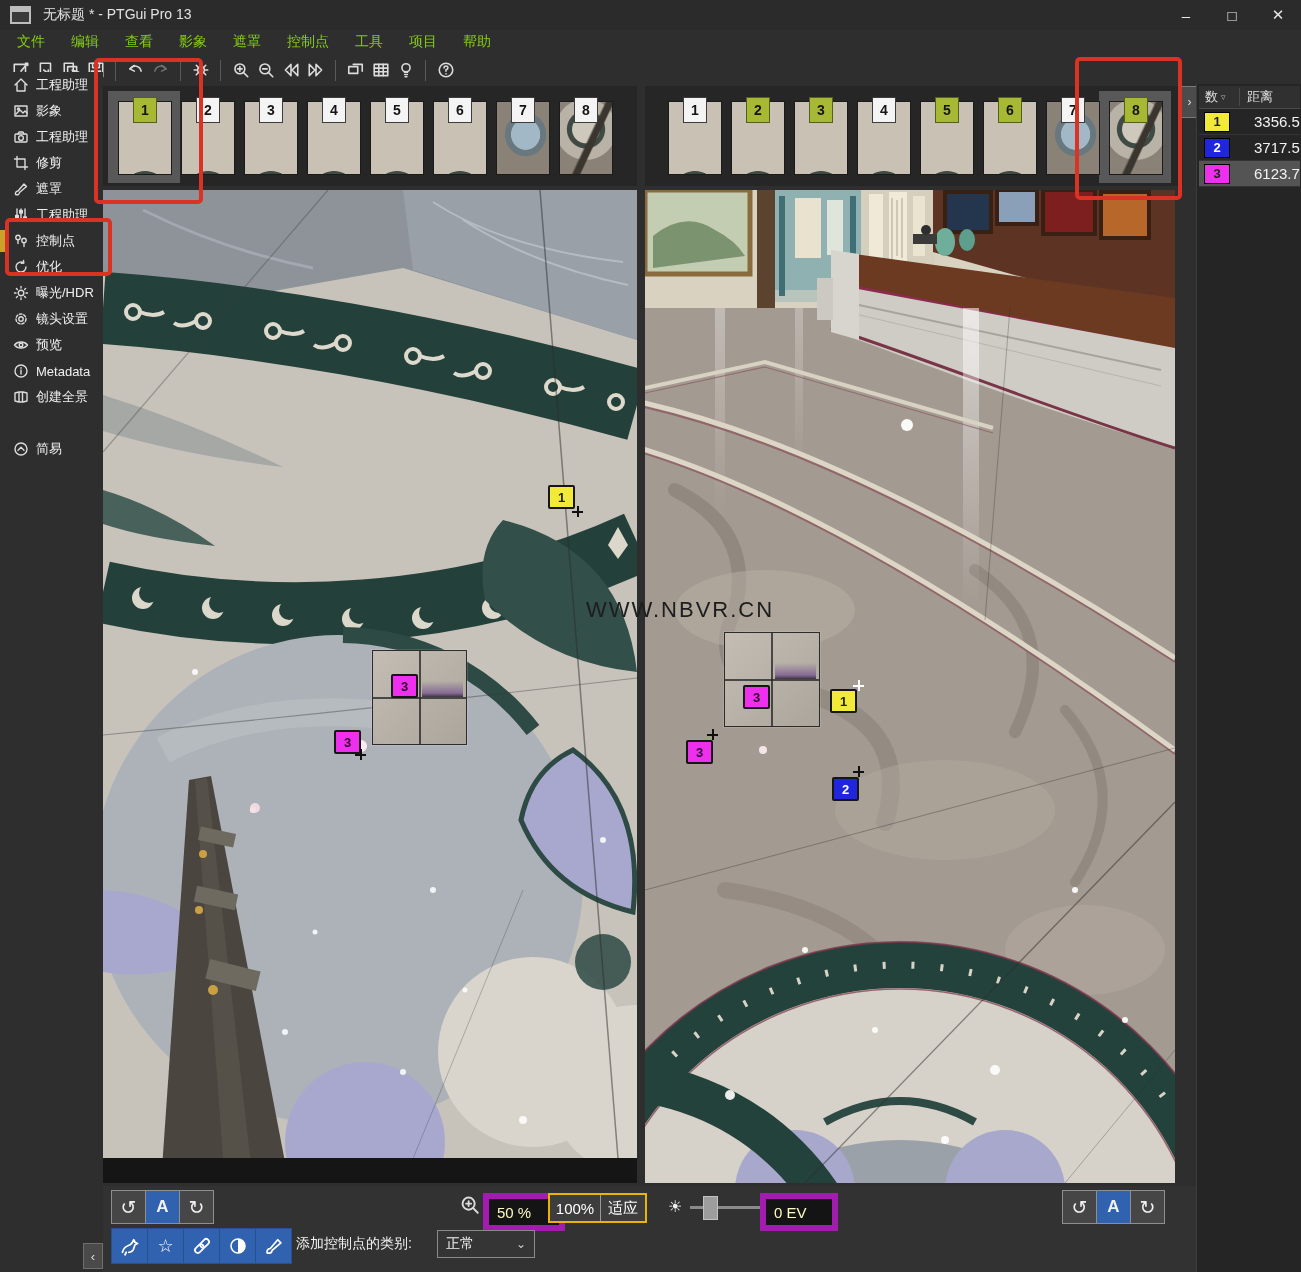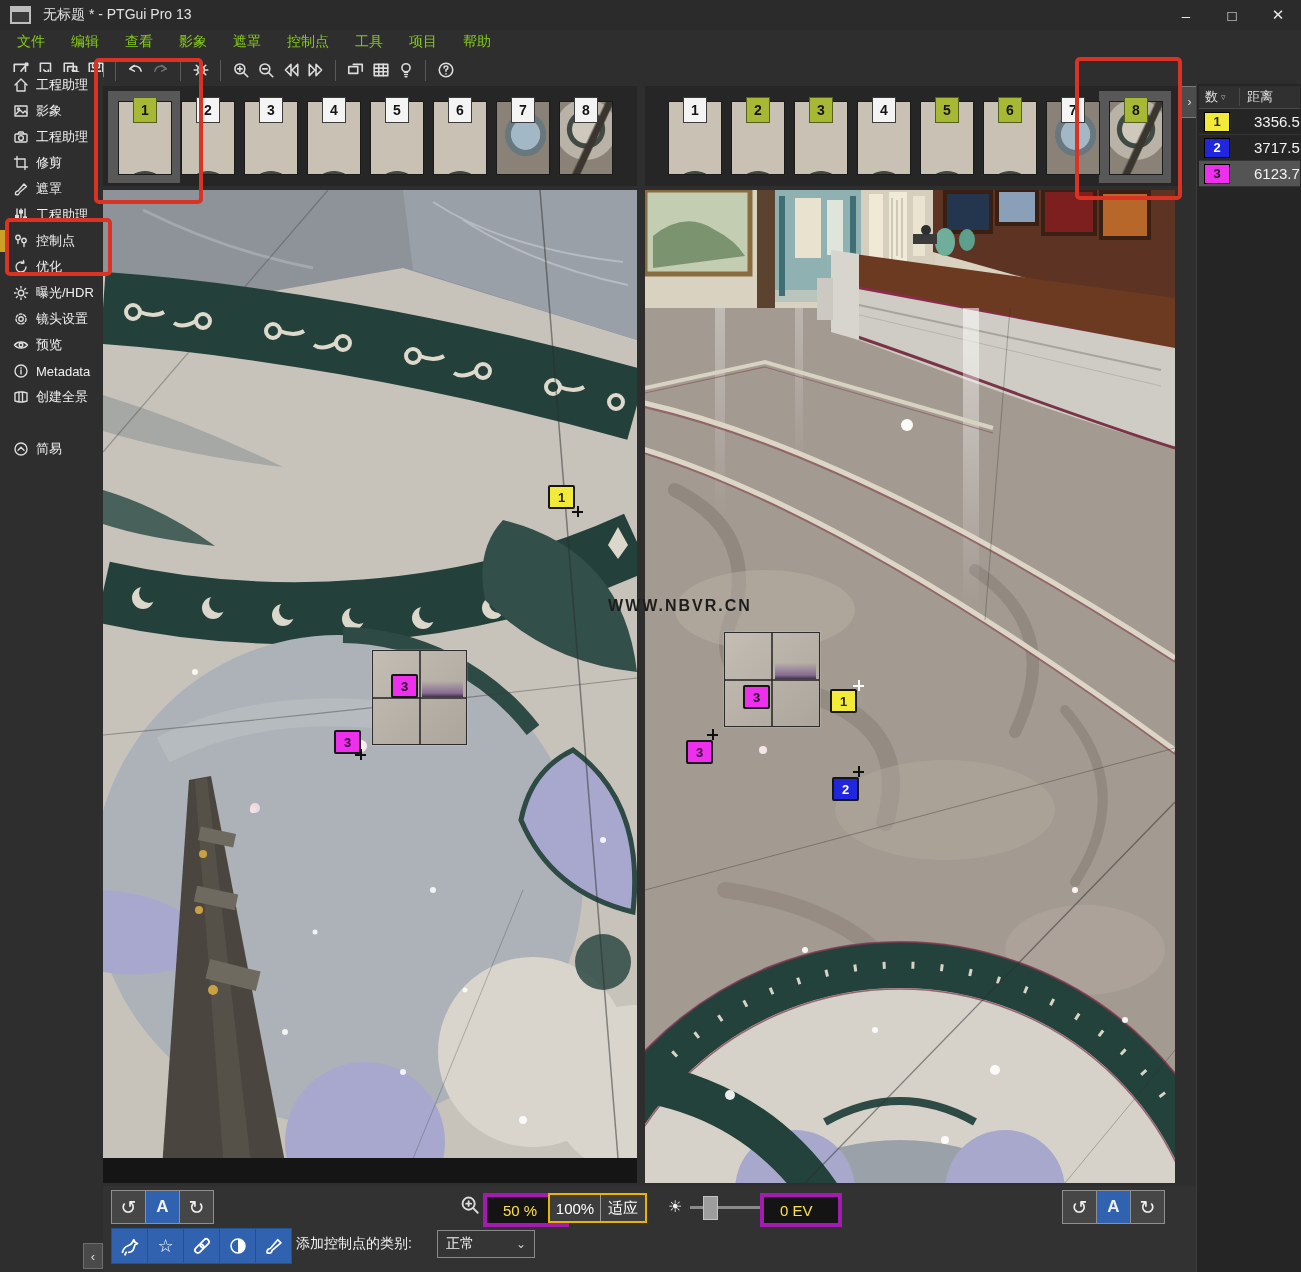--- a/index.html
+++ b/index.html
@@ -60,21 +60,21 @@
   .cross::after{content:"";position:absolute;top:5px;left:0;right:0;height:1.6px;background:#101010}
   .cross.white::before,.cross.white::after{background:#fff}
   .loupe{position:absolute;z-index:6;border:1.5px solid #2c2c2c;
          background:linear-gradient(135deg,#c3bdb3 0%,#b6b0a6 55%,#aba59b 100%);box-shadow:0 0 0 1px rgba(255,255,255,.12)}
   .loupe .h{position:absolute;left:0;right:0;top:calc(50% - 1px);height:2px;background:rgba(40,40,40,.78)}
   .loupe .v{position:absolute;top:0;bottom:0;left:calc(50% - 1px);width:2px;background:rgba(40,40,40,.78)}
   .loupe .smear{position:absolute;left:53%;top:32%;width:44%;height:17%;
          background:linear-gradient(180deg,rgba(125,92,145,0) 0%,rgba(125,92,145,.8) 75%,rgba(40,30,50,.85) 100%)}
   .watermark{left:534px;top:597px;width:292px;text-align:center;z-index:9;position:absolute;pointer-events:none}
   .wm1{font-size:27px;font-weight:bold;color:rgba(226,116,138,.78);letter-spacing:1px;line-height:1.1}
-  .wm2{font-size:16px;font-weight:bold;color:#1d1d1d;letter-spacing:2px}
+  .wm2{font-size:22px;font-weight:normal;color:#1d1d1d;letter-spacing:2px}
   
   .right-panel{left:1196px;top:84px;width:105px;height:1188px;background:#252526;border-left:1px solid #3c3c3c;position:absolute}
   .cpt{position:absolute;left:2px;top:2px;width:101px;font-size:13px}
   .cpt-head{display:flex;height:22px;align-items:center;background:#303031;border-bottom:1px solid #4a4a4a;color:#e0e0e0}
   .cpt-head .c1{width:34px;padding-left:6px;border-right:1px solid #4a4a4a;display:flex;align-items:center;gap:3px}
   .cpt-head .c2{flex:1;padding-left:7px}
   .cpt-row{display:flex;height:25px;align-items:center;border-bottom:1px solid #343435}
   .cpt-row.sel{background:#545454}
   .chip{width:24px;height:18px;margin-left:5px;border:1px solid #000;display:flex;align-items:center;justify-content:center;
         font-weight:bold;font-size:13px;color:#222}
@@ -83,22 +83,22 @@
   
   .bottombar{left:103px;top:1186px;width:1093px;height:86px;background:#323232;position:absolute}
   .btn-group{position:absolute;display:flex;border:1px solid #8f8f8f}
   .sq-btn{width:33px;height:32px;background:#464646;display:flex;align-items:center;justify-content:center;
           color:#f0f0f0;font-size:19px}
   .sq-btn + .sq-btn{border-left:1px solid #8f8f8f}
   .sq-btn.blue{background:#3062b0;font-weight:bold;font-size:17px}
   .blue-group{position:absolute;display:flex;border:1px solid #24518f}
   .blue-btn{width:35px;height:34px;background:#3062b0;display:flex;align-items:center;justify-content:center;color:#fff;font-size:18px}
   .blue-btn + .blue-btn{border-left:1px solid #24518f}
-  .text-input{position:absolute;background:#141414;border:4px solid #a21caf;color:#fde047;font-size:15px;
-              display:flex;align-items:center;padding-left:16px}
+  .text-input{position:absolute;background:#141414;border:6px solid #a21caf;color:#fef9c3;font-size:15px;
+              display:flex;align-items:center;padding-left:8px}
   .flat-group{position:absolute;display:flex;border:2px solid #eab308}
   .flat-btn{background:#3d3d3d;color:#fff;display:flex;align-items:center;justify-content:center;font-size:15px}
   .flat-btn + .flat-btn{border-left:1px solid #9a9a9a}
   .label{position:absolute;font-size:14px;color:#f0f0f0;display:flex;align-items:center}
   .dropdown{position:absolute;background:#353535;border:1px solid #8a8a8a;display:flex;align-items:center;
             justify-content:space-between;padding:0 8px;font-size:14px;color:#f0f0f0}
   .slider-track{position:absolute;background:#8a8a8a;height:3px}
   .slider-handle{position:absolute;width:13px;height:22px;background:#9d9d9d;border:1px solid #c2c2c2}
   .chev-btn{position:absolute;left:83px;top:1243px;width:18px;height:24px;background:#4a4a4a;border:1px solid #6e6e6e;
             display:flex;align-items:center;justify-content:center;color:#ddd;font-size:13px}

